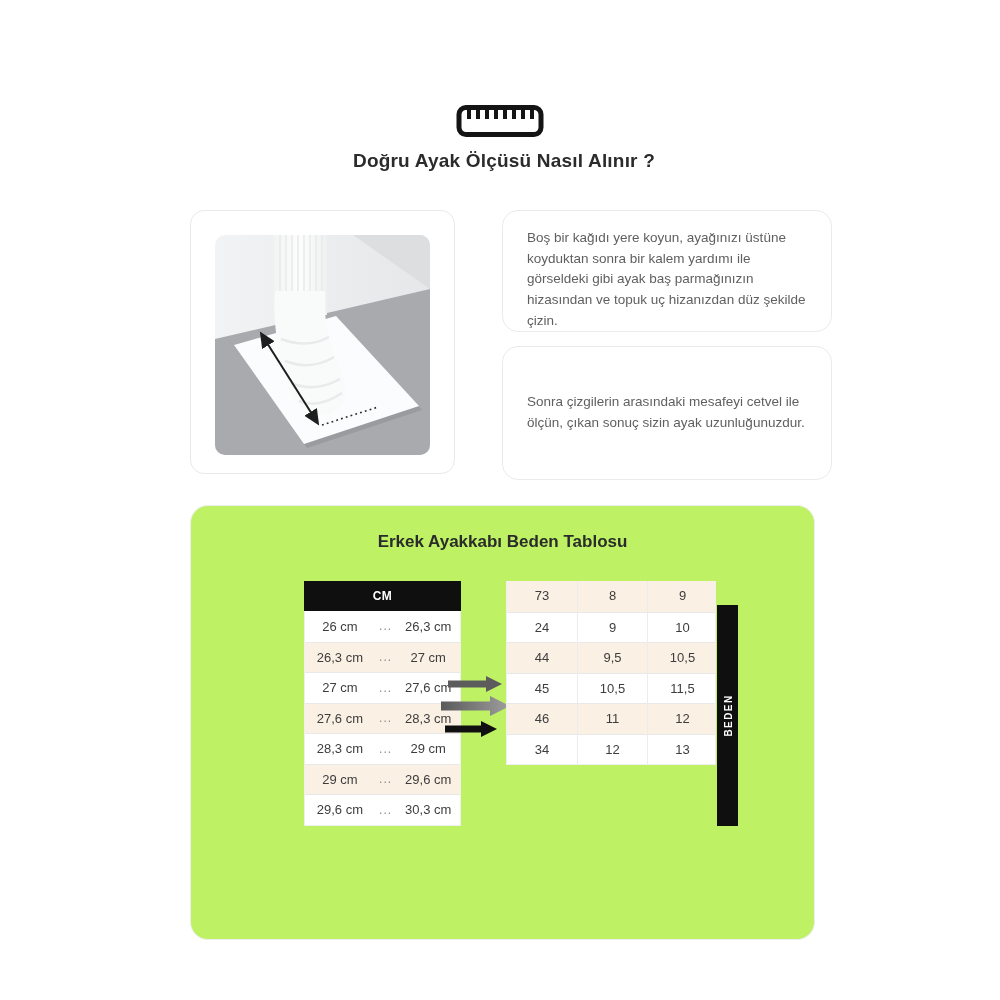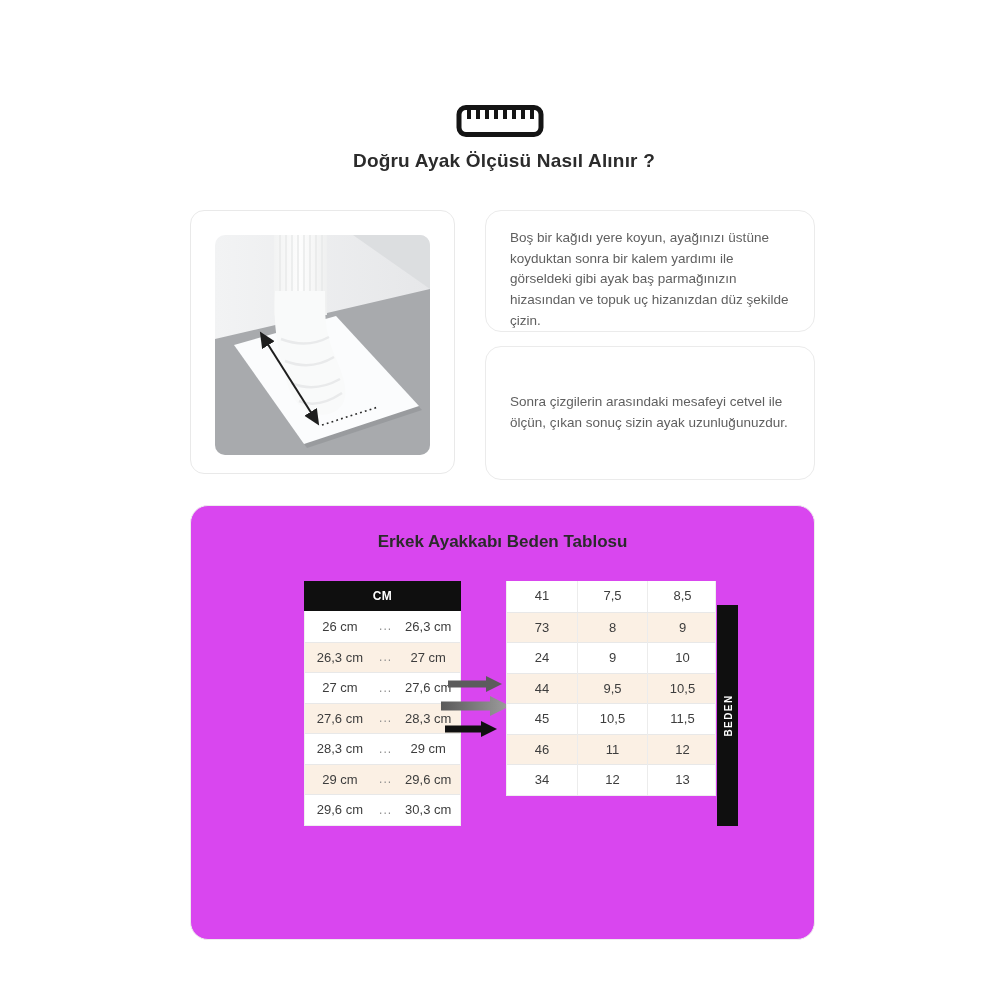--- a/index.html
+++ b/index.html
@@ -15,29 +15,29 @@
   .main-title{left:4px;top:150px;width:1000px;text-align:center;
     font-size:19px;font-weight:700;color:#2b2b2b;letter-spacing:.2px;}
 
   
   .photo-card{left:190px;top:210px;width:265px;height:264px;background:#fff;
     border:1px solid #e9e9e9;border-radius:14px;box-sizing:border-box;
     display:flex;align-items:flex-start;justify-content:center;padding-top:24px;}
   .photo-frame{width:215px;height:220px;border-radius:10px;overflow:hidden;display:block;}
 
   
-  .info-box{left:485px;width:330px;background:#fff;border:1px solid #ebebeb;
+  .info-box{left:502px;width:330px;background:#fff;border:1px solid #ebebeb;
     border-radius:16px;box-sizing:border-box;padding:17px 24px;
     font-size:13.5px;line-height:1.53;color:#5f5f5f;}
   .info-box-1{top:210px;height:122px;}
   .info-box-2{top:346px;height:134px;display:flex;align-items:center;}
   .info-box p{margin:0;}
 
   
-  .chart-card{left:190px;top:505px;width:625px;height:435px;background:#d946ef;
+  .chart-card{left:190px;top:505px;width:625px;height:435px;background:#bef264;
     border:1px solid #ededed;border-radius:18px;box-sizing:border-box;}
   .chart-title{position:absolute;left:0;top:26px;width:100%;text-align:center;
     font-size:17px;font-weight:700;color:#2b2b2b;}
 
   .tbl-header{background:#0f0f0f;color:#fff;height:30px;display:grid;
     align-items:center;text-align:center;font-size:12px;font-weight:600;letter-spacing:.3px;}
   .tbl-body{border:1px solid #efefef;border-top:none;box-sizing:border-box;background:#fff;}
   .t-row{height:30.5px;display:grid;align-items:center;text-align:center;
     font-size:13px;color:#3d3d3d;box-sizing:border-box;}
   .t-row + .t-row{border-top:1px solid #e8e8e8;}
@@ -197,25 +197,20 @@
         </linearGradient>
       </defs>
       <path d="M9,8.5 L47,8.5 L47,4 L63,12 L47,20 L47,15.5 L9,15.5 Z" fill="#5c5c5c"></path>
       <path d="M2,29.5 L51,29.5 L51,24 L71,34 L51,44 L51,38.5 L2,38.5 Z" fill="url(#arrg)"></path>
       <path d="M6,53.5 L42,53.5 L42,49 L58,57 L42,65 L42,60.5 L6,60.5 Z" fill="#101010"></path>
     </svg>
   </div>
 
   <div class="abs eu-table">
     <div class="tbl-body">
-      <div class="t-row">
-        <span>41</span>
-          <span>7,5</span>
-          <span>8,5</span>
-      </div>
       <div class="t-row alt">
         <span>73</span>
           <span>8</span>
           <span>9</span>
       </div>
       <div class="t-row">
         <span>24</span>
           <span>9</span>
           <span>10</span>
       </div>

